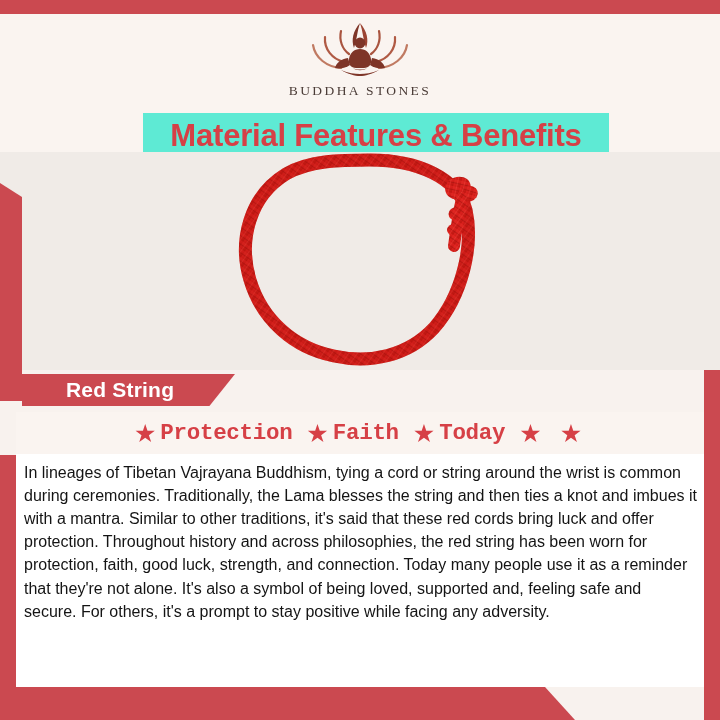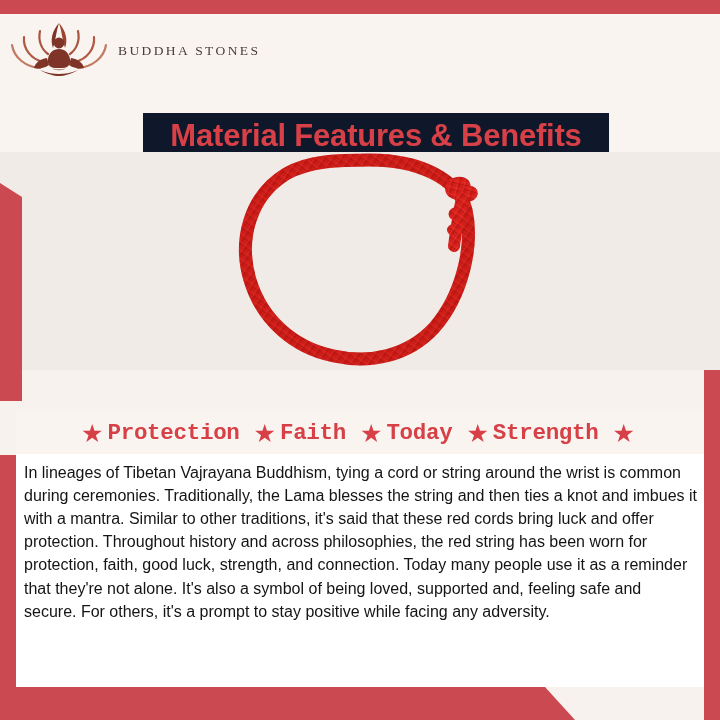--- a/index.html
+++ b/index.html
@@ -18,28 +18,28 @@
     clip-path:polygon(0 0, 100% 14px, 100% 100%, 0 100%);
   }
   .bar-left-lower{position:absolute;left:0;top:455px;width:16px;height:232px;background:#cb4950;}
   .bar-bottom{
     position:absolute;left:0;bottom:0;width:575px;height:33px;background:#cb4950;
     clip-path:polygon(0 0, 545px 0, 575px 100%, 0 100%);
   }
 
   
   .header{position:absolute;left:0;top:14px;width:720px;height:138px;background:#faf4f0;}
-  .logo-wrap{position:absolute;left:0;top:4px;width:720px;display:flex;align-items:center;}
+  .logo-wrap{position:absolute;left:0;top:4px;width:720px;display:flex;flex-direction:column;align-items:center;}
   .logo-mark{width:118px;height:62px;display:block;}
   .logo-text{
     margin-top:3px;font-size:13.5px;letter-spacing:2.4px;color:#4a3b36;
     font-family:"Liberation Serif", serif;font-weight:400;
   }
   .title-band{
-    position:absolute;left:143px;top:99px;width:466px;height:46px;background:#0f172a;
+    position:absolute;left:143px;top:99px;width:466px;height:46px;background:#5eead4;
     display:flex;align-items:center;justify-content:center;
   }
   .title-band h1{
     margin:0;font-size:31px;font-weight:700;color:#d64046;letter-spacing:-0.2px;
     font-family:"Liberation Sans", sans-serif;white-space:nowrap;
   }
 
   
   .product{position:absolute;left:0;top:152px;width:720px;height:218px;background:#f0ebe7;}
   .bracelet{position:absolute;left:222px;top:-2px;width:290px;height:220px;}
@@ -138,37 +138,39 @@
         <path d="M240 48 C236 66 234 82 232 96" stroke="url(#braid)" stroke-width="12" fill="none" stroke-linecap="round"></path>
         <ellipse cx="235" cy="64" rx="8.5" ry="7" fill="url(#braid)"></ellipse>
         <ellipse cx="233" cy="80" rx="8" ry="6.5" fill="url(#braid)"></ellipse>
       </g>
     </svg>
   </div>
 
   <div class="bar-left-upper"></div>
   <div class="bar-left-lower"></div>
 
+  <div class="ribbon">
+    <span class="ribbon-label">Red String</span>
+  </div>
 
   <div class="benefits">
     <span class="benefit">
       <span class="star">★</span>
       <span class="txt">Protection</span>
     </span>
     <span class="benefit">
       <span class="star">★</span>
       <span class="txt">Faith</span>
     </span>
     <span class="benefit">
       <span class="star">★</span>
       <span class="txt">Today</span>
     </span>
     <span class="benefit">
       <span class="star">★</span>
-      <span class="txt">Strength</span>
     </span>
     <span class="benefit">
       <span class="star">★</span>
     </span>
   </div>
 
   <div class="textpanel">
     <p>In lineages of Tibetan Vajrayana Buddhism, tying a cord or string around the wrist is common during ceremonies. Traditionally, the Lama blesses the string and then ties a knot and imbues it with a mantra. Similar to other traditions, it's said that these red cords bring luck and offer protection. Throughout history and across philosophies, the red string has been worn for protection, faith, good luck, strength, and connection. Today many people use it as a reminder that they're not alone. It's also a symbol of being loved, supported and, feeling safe and secure. For others, it's a prompt to stay positive while facing any adversity.</p>
   </div>
 

